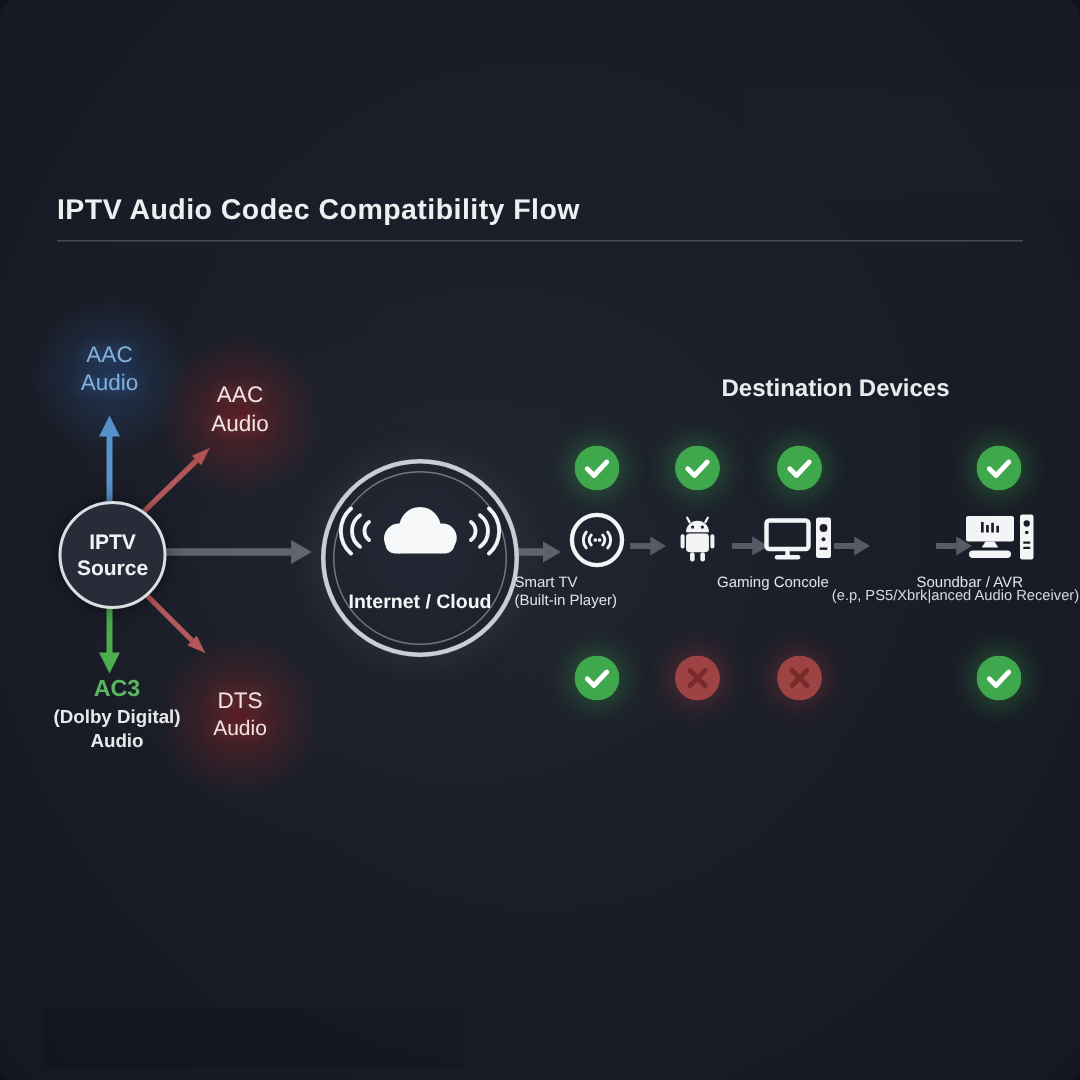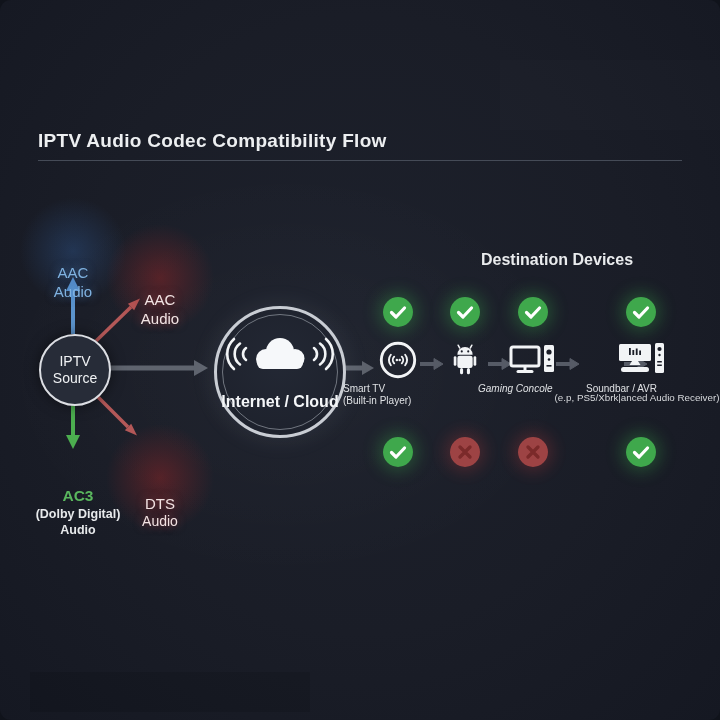--- a/index.html
+++ b/index.html
@@ -17,38 +17,38 @@
   #title{position:absolute;left:38px;top:130px;font-size:19px;font-weight:bold;letter-spacing:.3px;color:#edeff1;}
   #title-rule{position:absolute;left:38px;top:160px;width:644px;height:1px;background:#454b57;}
   
   #arrows{position:absolute;left:0;top:0;}
   
   .glow{position:absolute;border-radius:50%;pointer-events:none;}
   #glow-blue{left:13px;top:195px;width:120px;height:112px;background:radial-gradient(circle,rgba(55,110,185,.30) 0%,rgba(55,110,185,0) 65%);}
   #glow-red-aac{left:102px;top:220px;width:116px;height:116px;background:radial-gradient(circle,rgba(165,38,38,.42) 0%,rgba(165,38,38,0) 66%);}
   #glow-red-dts{left:102px;top:420px;width:116px;height:116px;background:radial-gradient(circle,rgba(165,38,38,.42) 0%,rgba(165,38,38,0) 66%);}
   
-  .codec{position:absolute;text-align:center;line-height:1.28;margin-top:36px;}
+  .codec{position:absolute;text-align:center;line-height:1.28;}
   #codec-aac-blue{left:23px;top:227px;width:100px;font-size:15px;color:#7fb2e0;text-shadow:0 0 10px rgba(90,150,220,.55);}
   #codec-aac-red{left:110px;top:254px;width:100px;font-size:15px;color:#f2e4e4;text-shadow:0 0 10px rgba(230,90,90,.5);}
   #codec-ac3{left:17px;top:450px;width:122px;font-size:12.5px;color:#e7e9eb;font-weight:bold;}
   #codec-ac3 .big{font-size:15.5px;color:#5ab75e;}
   #codec-dts{left:110px;top:458px;width:100px;font-size:14px;color:#f2e2e2;text-shadow:0 0 10px rgba(230,90,90,.5);}
   #codec-dts .big{font-size:15px;}
   
   #source-node{position:absolute;left:39px;top:334px;width:68px;height:68px;border-radius:50%;
     background:#272c38;border:2.5px solid #dcdee3;display:flex;flex-direction:column;align-items:center;justify-content:center;
-    font-size:14px;font-weight:normal;line-height:1.25;color:#f0f2f4;box-shadow:0 0 14px rgba(0,0,0,.5);}
+    font-size:14px;font-weight:bold;line-height:1.25;color:#f0f2f4;box-shadow:0 0 14px rgba(0,0,0,.5);}
   
   #cloud-node{position:absolute;left:214px;top:306px;width:126px;height:126px;border-radius:50%;
     background:radial-gradient(circle at 50% 42%, #232834 0%, #1e222d 75%);
     border:3px solid #c9cdd4;box-shadow:0 0 26px rgba(190,205,230,.10);}
   #cloud-inner-ring{position:absolute;inset:5px;border-radius:50%;border:1px solid rgba(225,230,238,.42);}
   #cloud-node svg{position:absolute;left:3px;top:20px;}
-  #cloud-label{position:absolute;left:0;top:84px;width:100%;text-align:center;font-size:16px;font-weight:bold;color:#f4f6f8;}
+  #cloud-label{position:absolute;left:0;top:84px;width:100%;text-align:center;font-size:13px;font-weight:bold;color:#f4f6f8;}
   
   #dest-header{position:absolute;left:462px;top:251px;width:190px;text-align:center;font-size:16px;font-weight:bold;color:#e9ebed;}
   .dev-col{position:absolute;top:297px;width:72px;height:172px;}
   .status{position:absolute;left:50%;margin-left:-15px;width:30px;height:30px;border-radius:50%;}
   .status.top{top:0;}
   .status.bottom{top:140px;}
   .status.check{box-shadow:0 0 16px 5px rgba(60,175,75,.30);}
   .status.cross{box-shadow:0 0 16px 5px rgba(195,60,60,.28);}
   .dev-icon{position:absolute;left:50%;top:43px;margin-left:-24px;width:48px;height:40px;display:flex;align-items:center;justify-content:center;}
   .dev-label{position:absolute;left:50%;top:86px;width:110px;margin-left:-55px;text-align:left;font-size:10px;line-height:1.2;color:#dfe1e4;}
@@ -215,21 +215,21 @@
       </svg>
     </div>
     <div class="status bottom cross dim">
       <svg width="30" height="30" viewBox="0 0 30 30">
           <circle cx="15" cy="15" r="15" fill="#a64646"></circle>
           <path d="M10,10 L20,20 M20,10 L10,20" stroke="#812b2b" stroke-width="3.4" stroke-linecap="round"></path>
         </svg>
     </div>
   </div>
 
-  <div class="dev-col" style="left:497px;font-style:italic;">
+  <div class="dev-col" style="left:497px;">
     <div class="status top check">
       <svg width="30" height="30" viewBox="0 0 30 30">
           <circle cx="15" cy="15" r="15" fill="#3fa84c"></circle>
           <path d="M8.5,15.5 l4.5,4.5 l8.5,-9" stroke="#fff" stroke-width="3.2" fill="none" stroke-linecap="round" stroke-linejoin="round"></path>
         </svg>
     </div>
     <div class="dev-icon">
       <svg width="48" height="40" viewBox="0 0 48 40">
         <rect x="2" y="7" width="28" height="19" rx="2" fill="none" stroke="#f2f4f6" stroke-width="3"></rect>
         <line x1="16" y1="26" x2="16" y2="30" stroke="#f2f4f6" stroke-width="3"></line>
@@ -246,21 +246,21 @@
     </div>
     <div class="status bottom cross dim">
       <svg width="30" height="30" viewBox="0 0 30 30">
           <circle cx="15" cy="15" r="15" fill="#a64646"></circle>
           <path d="M10,10 L20,20 M20,10 L10,20" stroke="#812b2b" stroke-width="3.4" stroke-linecap="round"></path>
         </svg>
     </div>
   </div>
 
 
-  <div class="dev-col" style="left:605px;">
+  <div class="dev-col" style="left:630px;">
     <div class="status top check">
       <svg width="30" height="30" viewBox="0 0 30 30">
           <circle cx="15" cy="15" r="15" fill="#3fa84c"></circle>
           <path d="M8.5,15.5 l4.5,4.5 l8.5,-9" stroke="#fff" stroke-width="3.2" fill="none" stroke-linecap="round" stroke-linejoin="round"></path>
         </svg>
     </div>
     <div class="dev-icon">
       <svg width="48" height="40" viewBox="0 0 48 40">
         <rect x="2" y="4" width="32" height="17" rx="1.5" fill="#f2f4f6"></rect>
         <g fill="#1a1d27">

